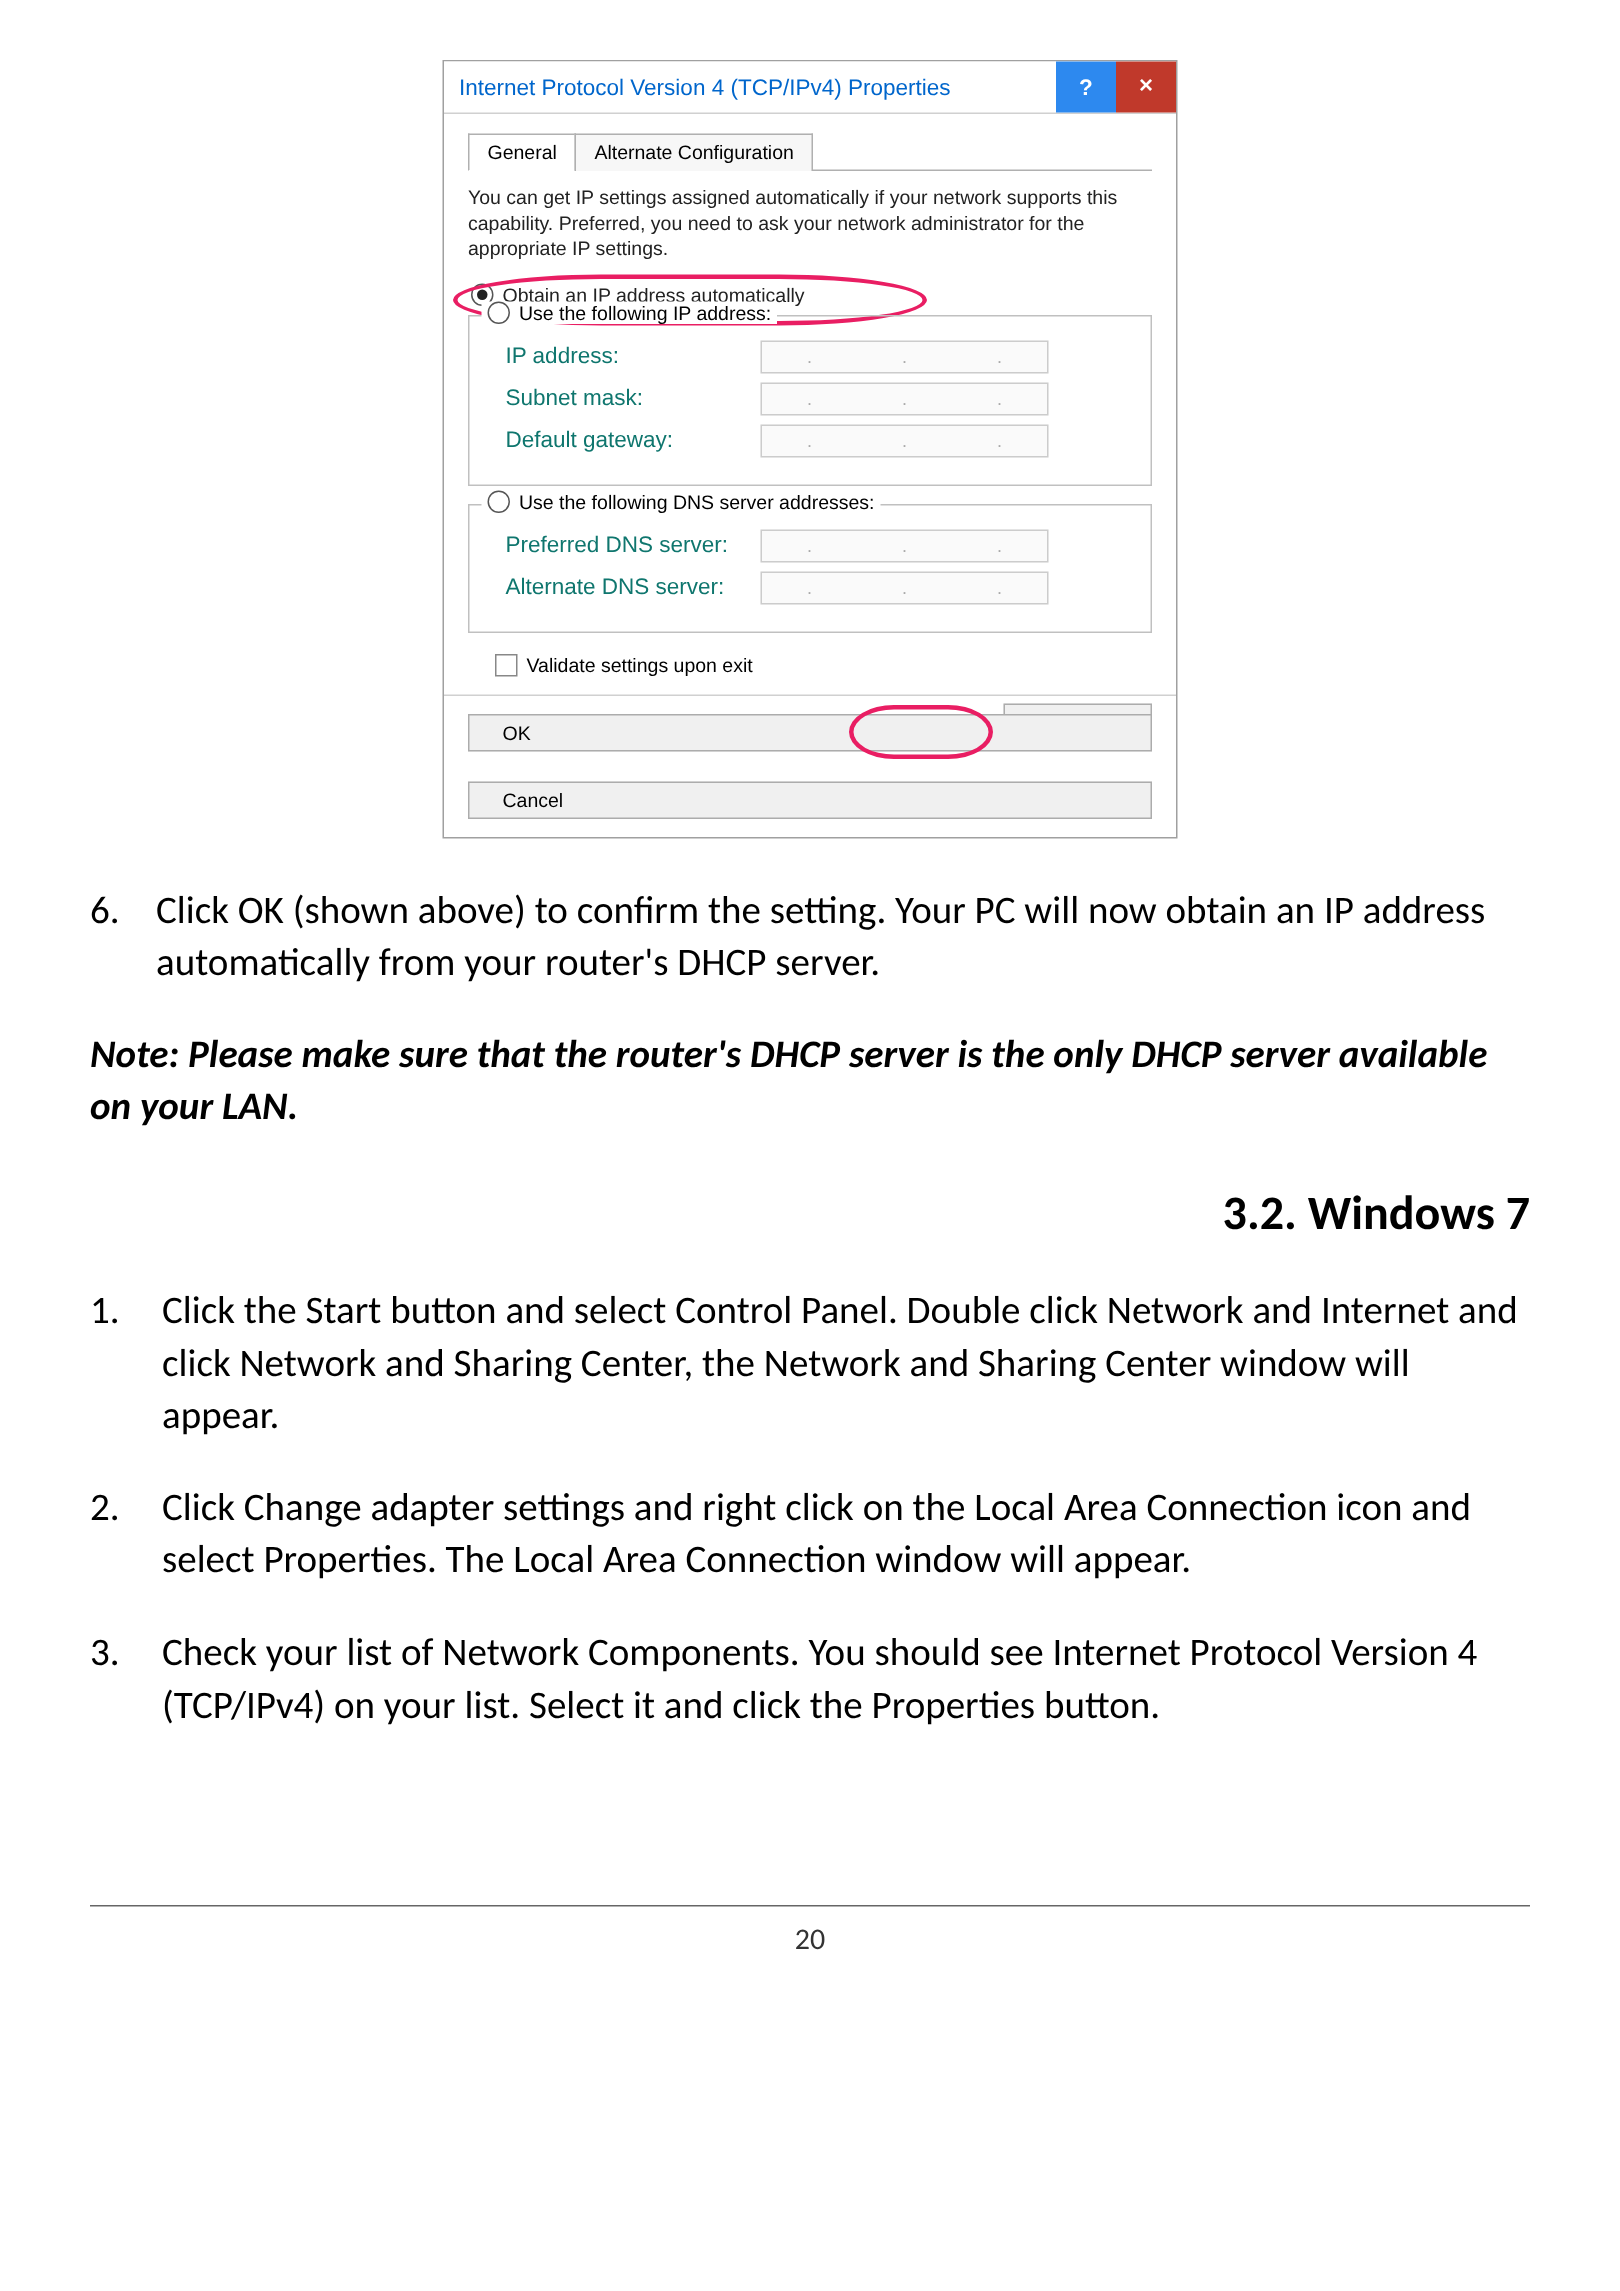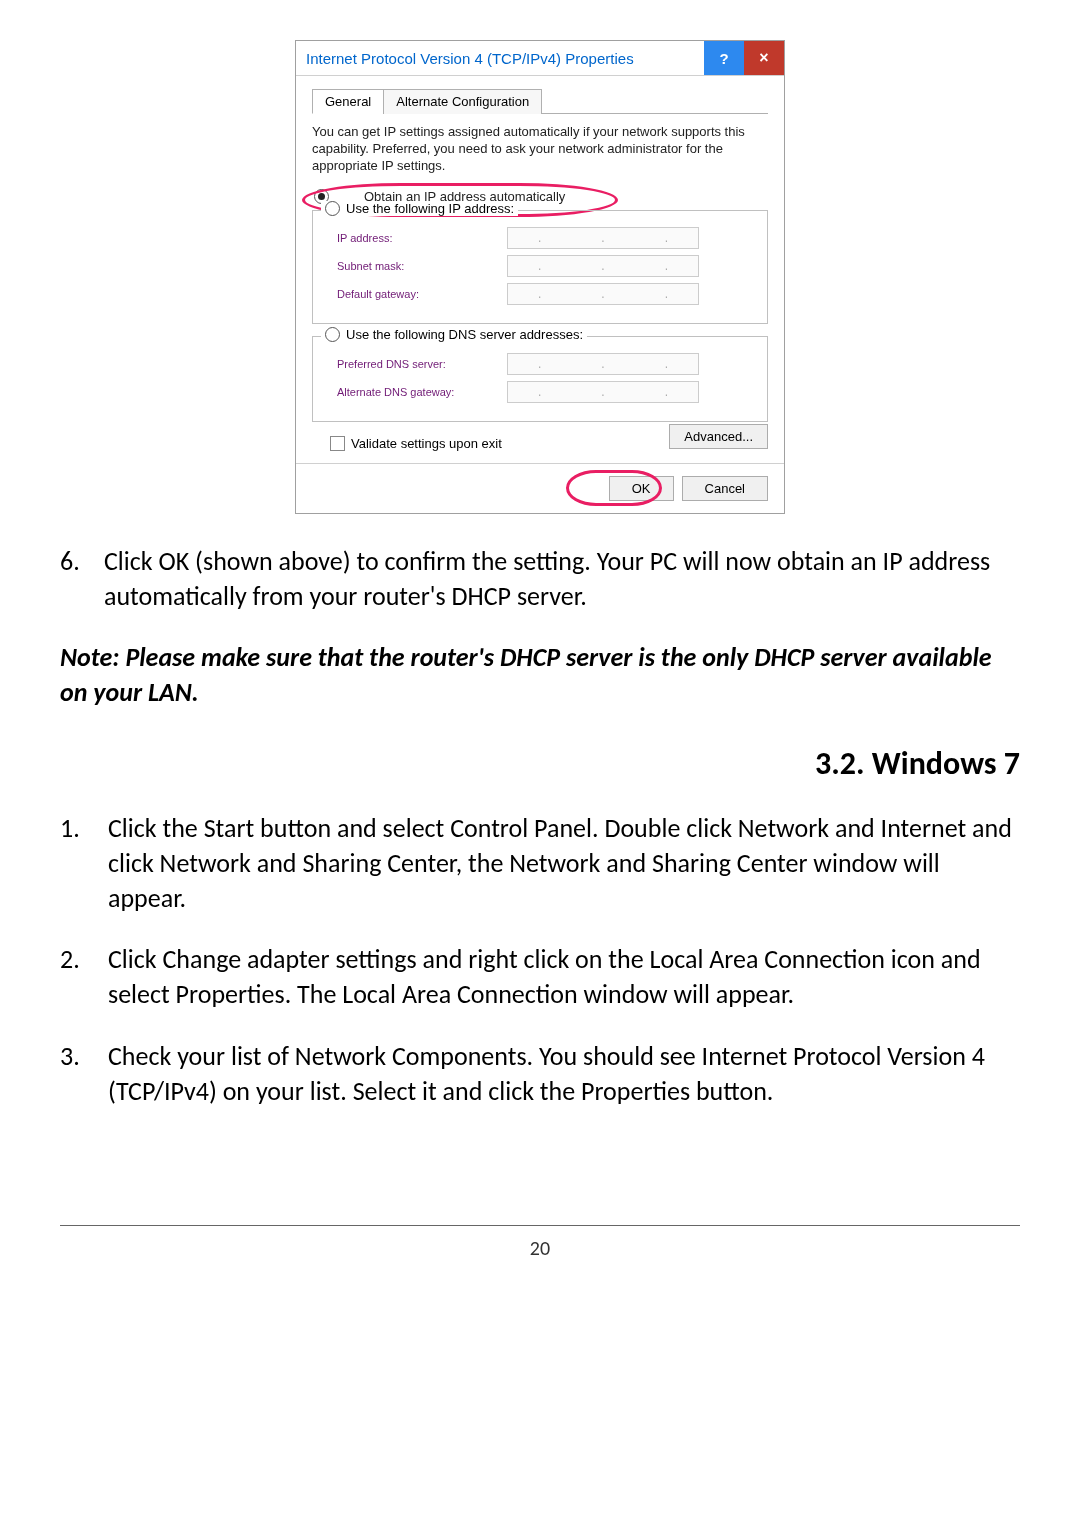--- a/index.html
+++ b/index.html
@@ -85,21 +85,20 @@
     color: #222;
     margin: 6px 0 14px 0;
     line-height: 1.3;
   }
   .radio-row {
     display: flex;
     align-items: center;
     margin: 4px 0 6px 2px;
     font-size: 13px;
     color: #222;
-    gap: 29px;
   }
   .radio-circle {
     width: 13px;
     height: 13px;
     border: 1px solid #555;
     border-radius: 50%;
     margin-right: 6px;
     display: inline-flex;
     align-items: center;
     justify-content: center;
@@ -127,22 +126,22 @@
     align-items: flex-start;
     font-size: 13px;
   }
   .field-row {
     display: flex;
     align-items: center;
     margin: 6px 0;
   }
   .field-label {
     width: 170px;
-    font-size: 11px;
-    color: #701a75;
+    font-size: 15px;
+    color: #0f766e;
   }
   .ip-input {
     width: 190px;
     height: 20px;
     border: 1px solid #ccc;
     background: #fafafa;
     display: flex;
     align-items: center;
     justify-content: space-around;
     color: #b0b0b0;
@@ -171,24 +170,24 @@
     right: 16px;
     bottom: 64px;
     padding: 4px 14px;
     border: 1px solid #acacac;
     background: #f0f0f0;
     font-size: 13px;
   }
   .bottom-row {
     border-top: 1px solid #d0d0d0;
     display: flex;
-    justify-content: flex-end;
-    gap: 8px;
+    gap: 20px;
     padding: 12px 16px;
     margin: 12px -16px -16px -16px;
+    flex-direction: column;
   }
   .btn {
     padding: 4px 22px;
     border: 1px solid #acacac;
     background: #f0f0f0;
     font-size: 13px;
   }
   .circled-red {
     border: 3px solid #e91e63;
     border-radius: 50% / 80%;
@@ -305,21 +304,21 @@
           </div>
           <div class="field-row">
             <span class="field-label">Preferred DNS server:</span>
             <span class="ip-input">
                 <span class="ip-dot">.</span>
                 <span class="ip-dot">.</span>
                 <span class="ip-dot">.</span>
               </span>
           </div>
           <div class="field-row">
-            <span class="field-label">Alternate DNS gateway:</span>
+            <span class="field-label">Alternate DNS server:</span>
             <span class="ip-input">
                 <span class="ip-dot">.</span>
                 <span class="ip-dot">.</span>
                 <span class="ip-dot">.</span>
               </span>
           </div>
         </div>
 
         <div class="check-row">
           <span class="checkbox"></span>

